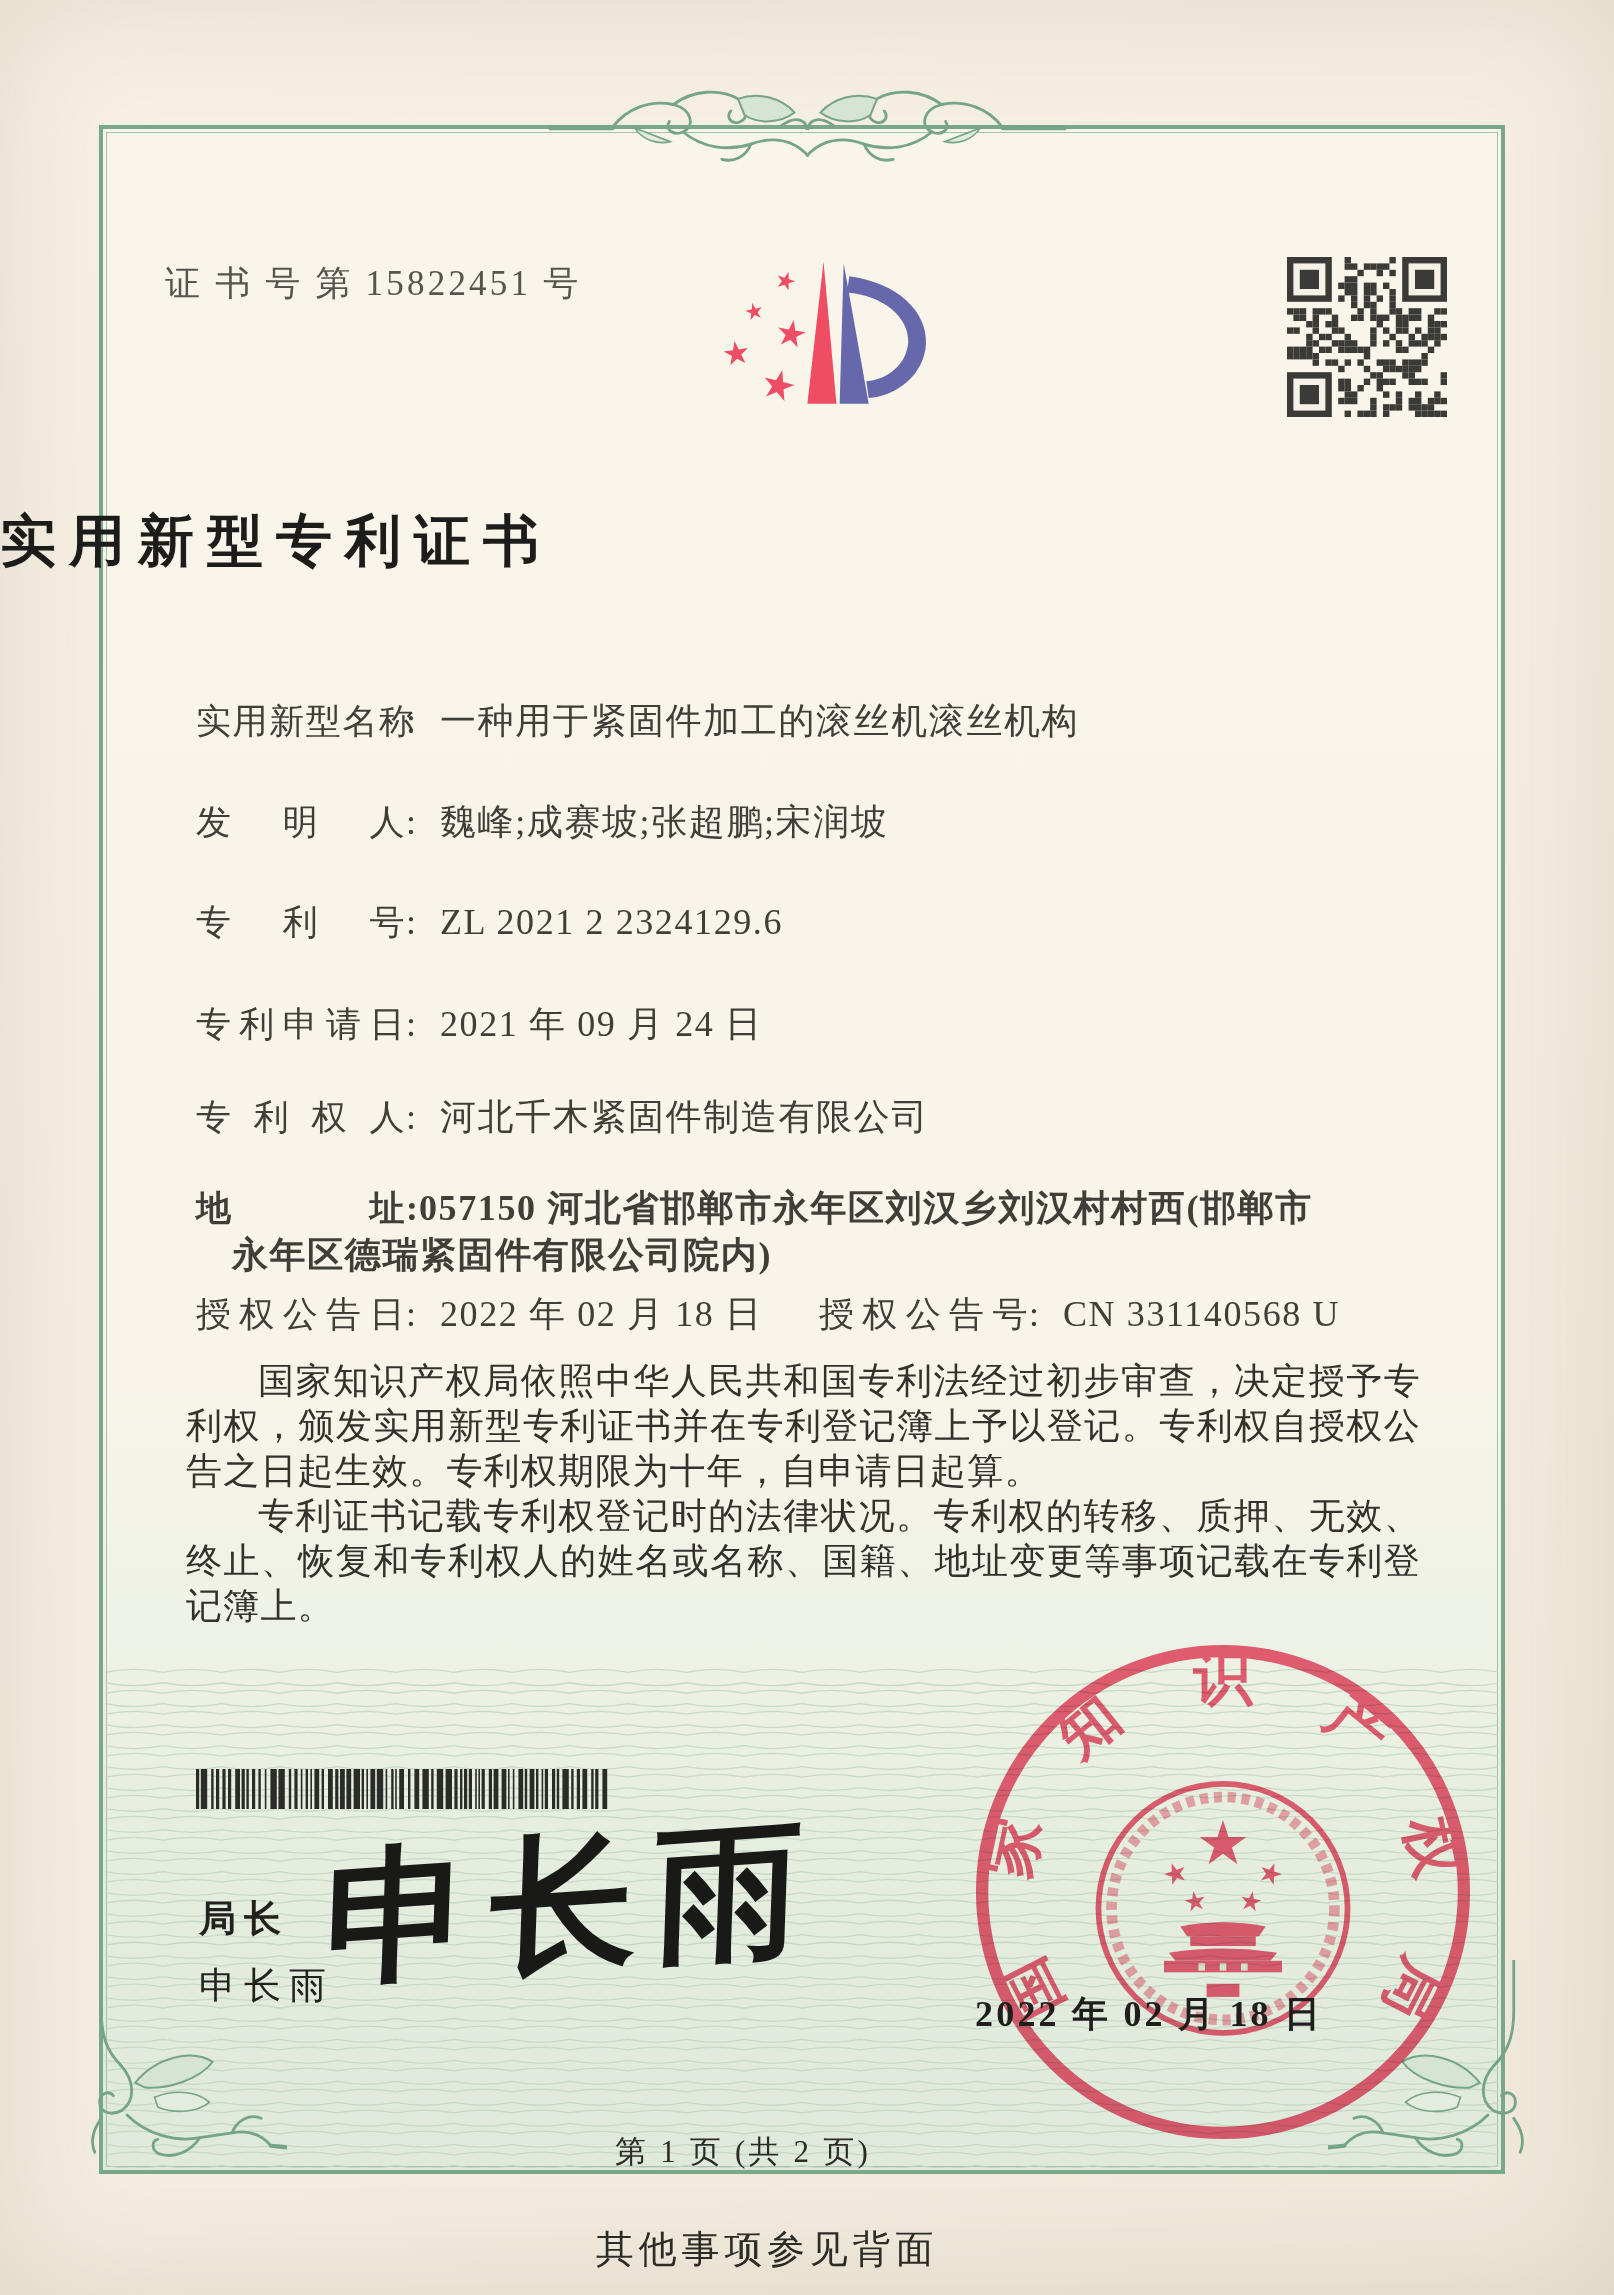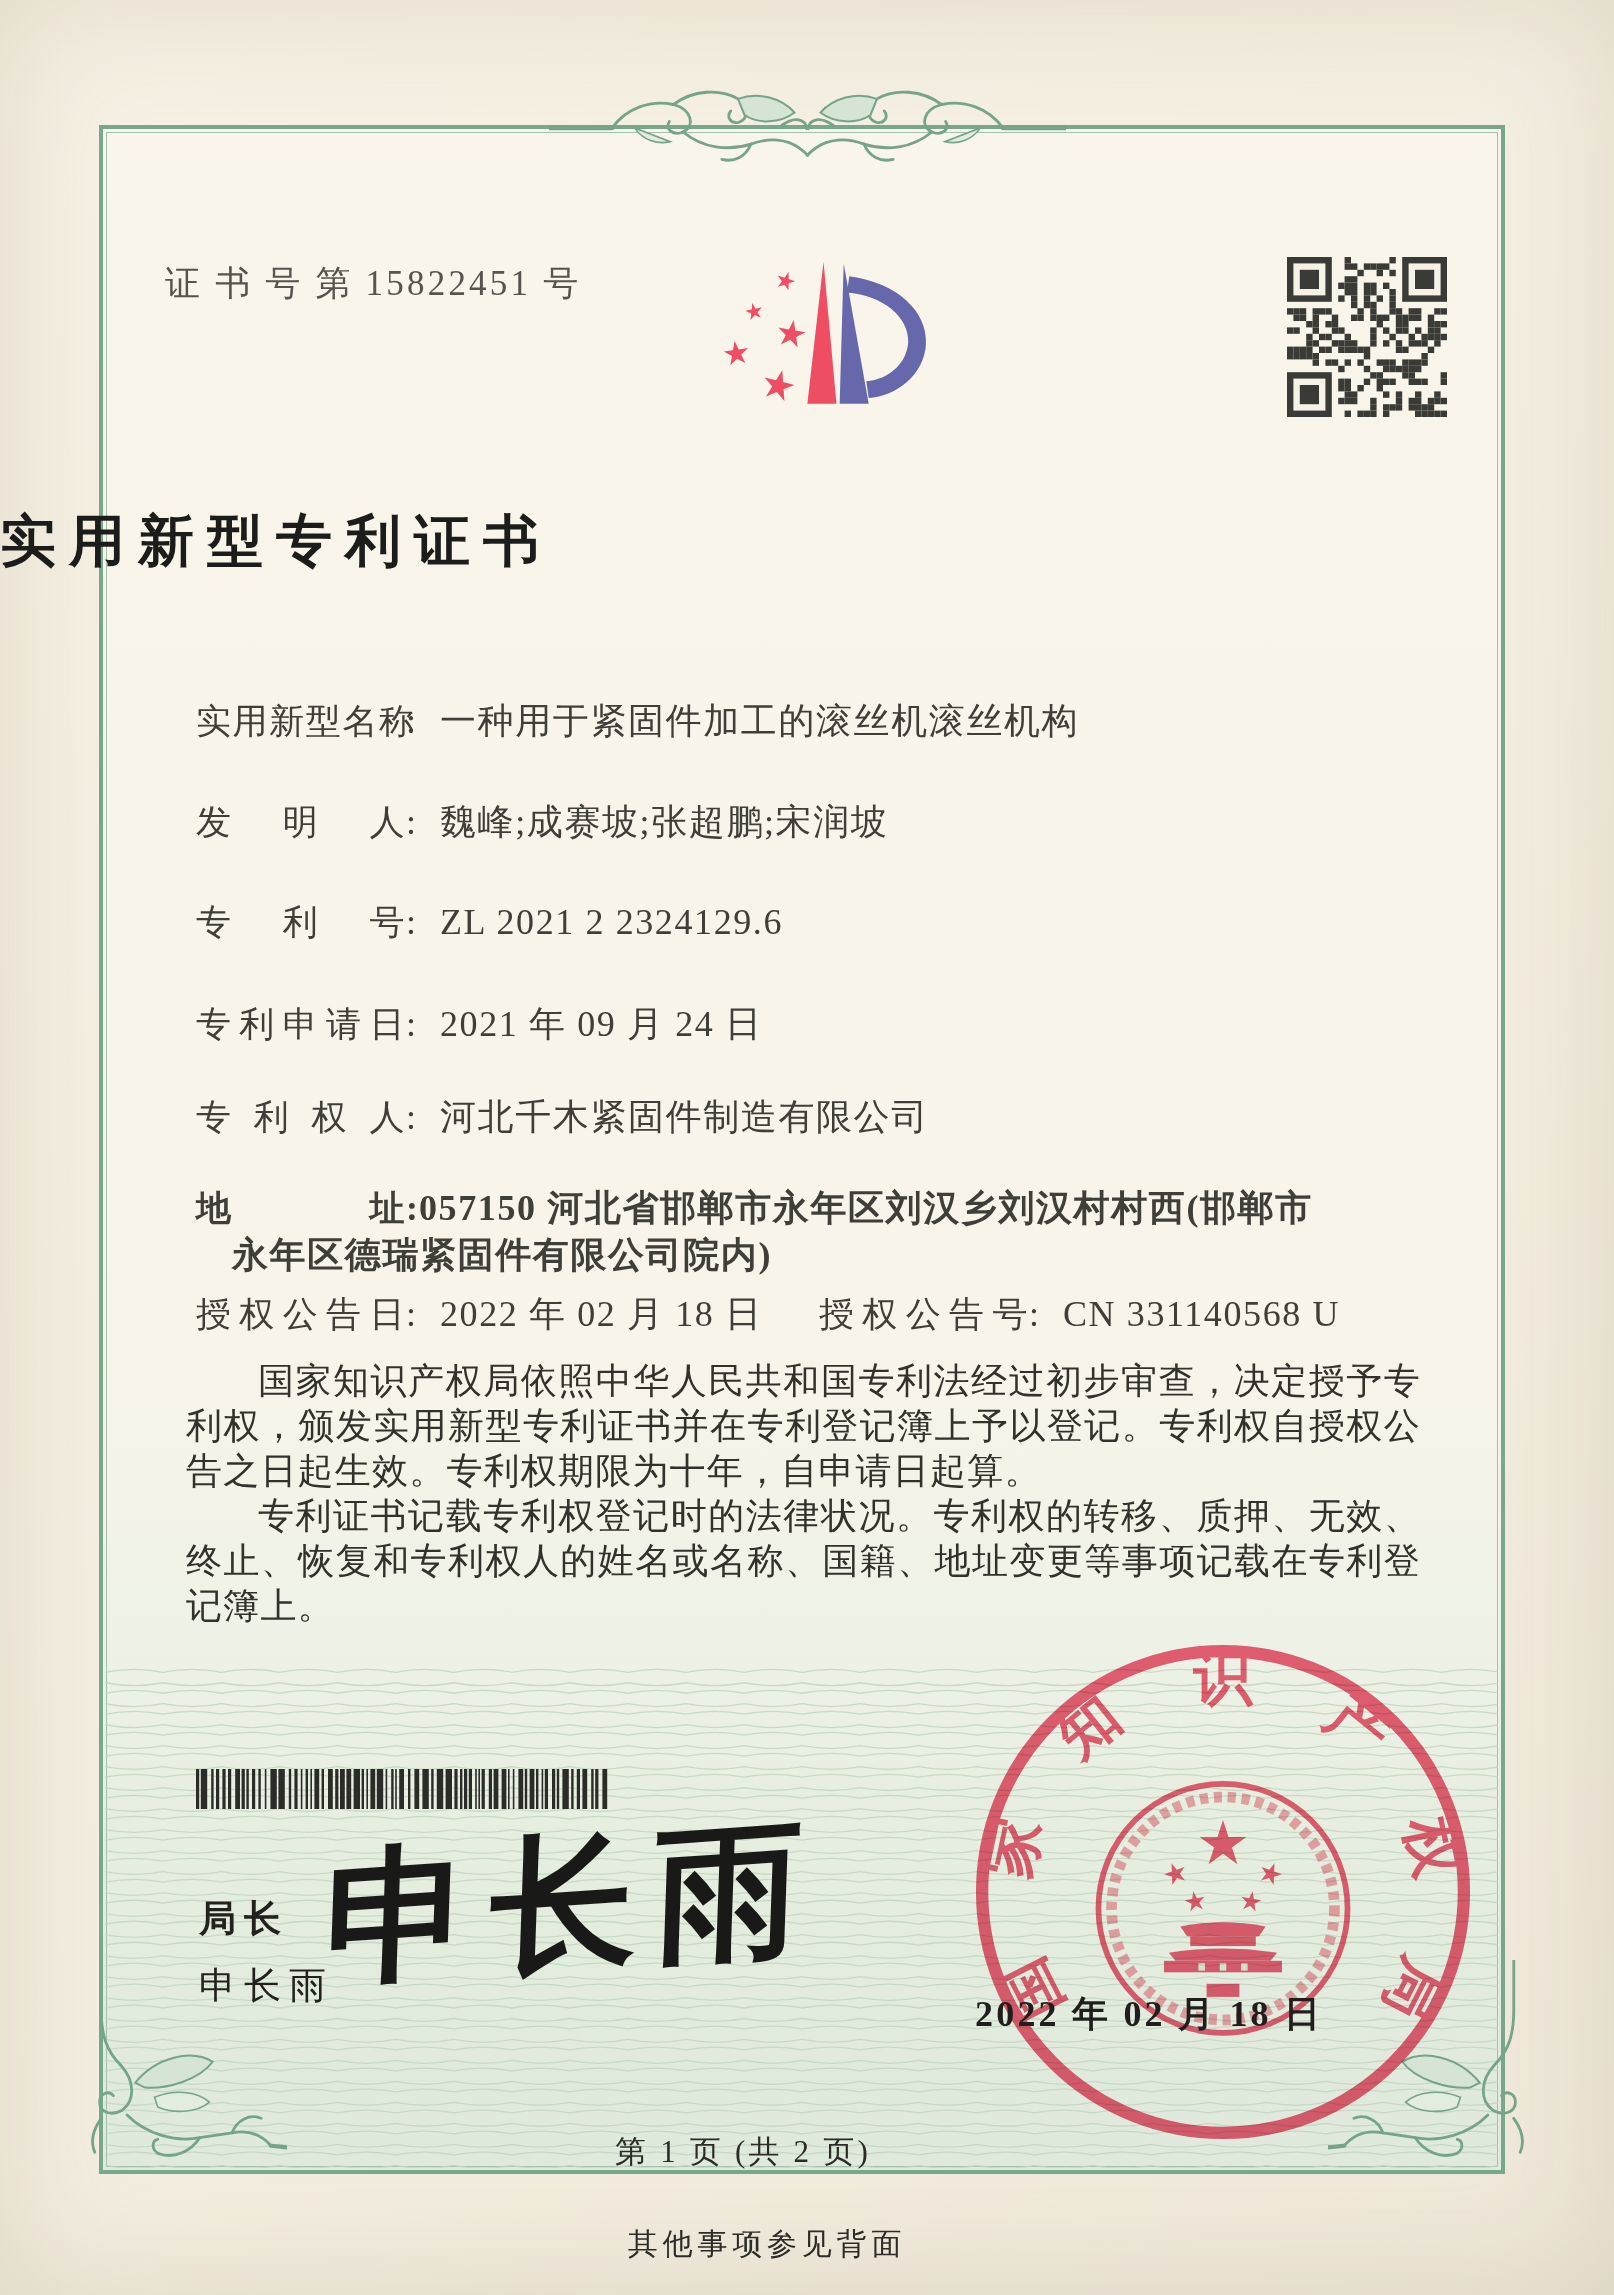--- a/index.html
+++ b/index.html
@@ -42,21 +42,21 @@
   .director-title{left:199px;top:1894px;font-family:"Liberation Sans","DejaVu Sans",sans-serif;
                   font-size:37px;font-weight:700;letter-spacing:8px;color:#22211e;}
   .director-name{left:199px;top:1961px;font-family:"Liberation Sans","DejaVu Sans",sans-serif;
                  font-size:37px;font-weight:500;letter-spacing:8px;color:#22211e;}
   .signature{left:329px;top:1823px;font-size:147px;font-weight:600;color:#191917;
              letter-spacing:18px;transform:rotate(-4deg) skewX(-6deg);transform-origin:left top;}
   .seal{left:969px;top:1638px;mix-blend-mode:multiply;opacity:.93;}
   .seal-date{left:975px;top:1990px;font-size:36px;letter-spacing:3.2px;color:#1f1e1c;font-weight:600;}
   .page-note{left:40px;top:2123px;width:1406px;text-align:center;font-size:31px;
              letter-spacing:3.2px;color:#2c2b27;margin-top:8px;}
-  .back-note{left:0;top:2224px;width:1534px;text-align:center;font-size:30px;
+  .back-note{left:0;top:2224px;width:1534px;text-align:center;font-size:38px;
              letter-spacing:4.8px;color:#2c2b27;}
 
   .ornament{pointer-events:none;}
   svg text{font-family:"Liberation Serif","DejaVu Serif",serif;}
 </style>
 </head>
 <body>
 
 <svg width="0" height="0" style="position:absolute">
   <defs>

